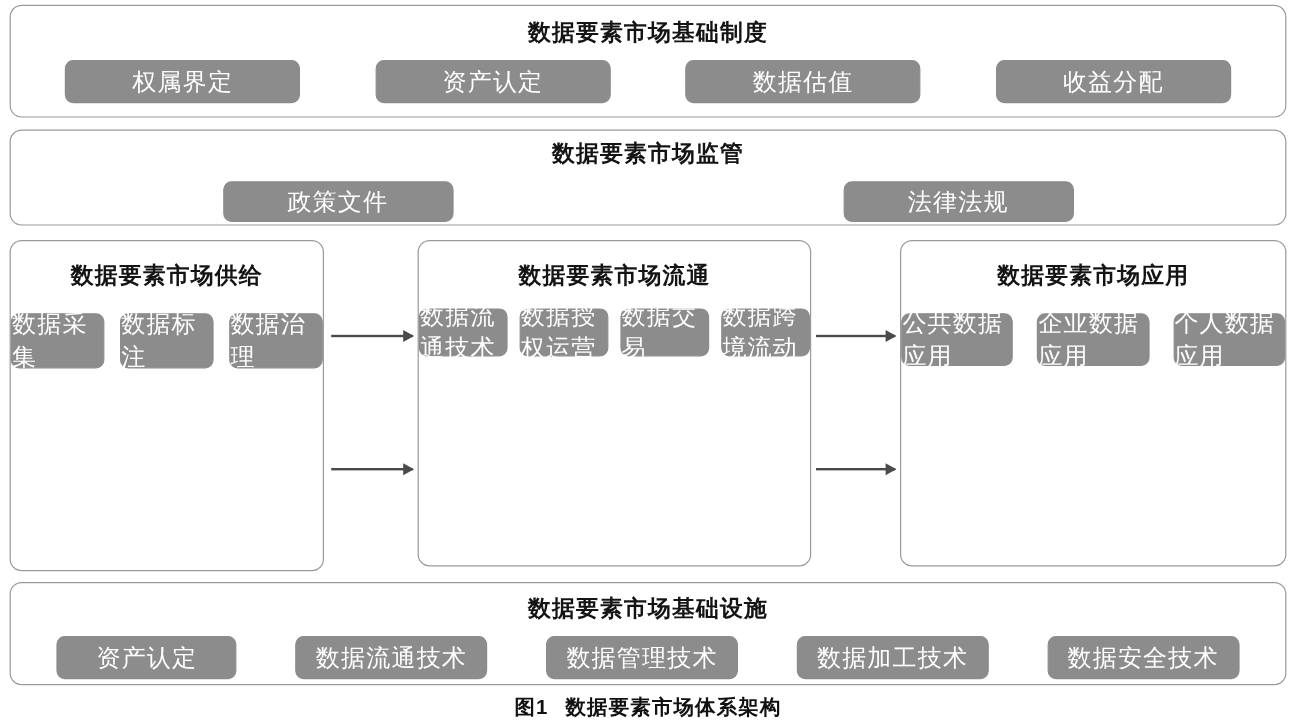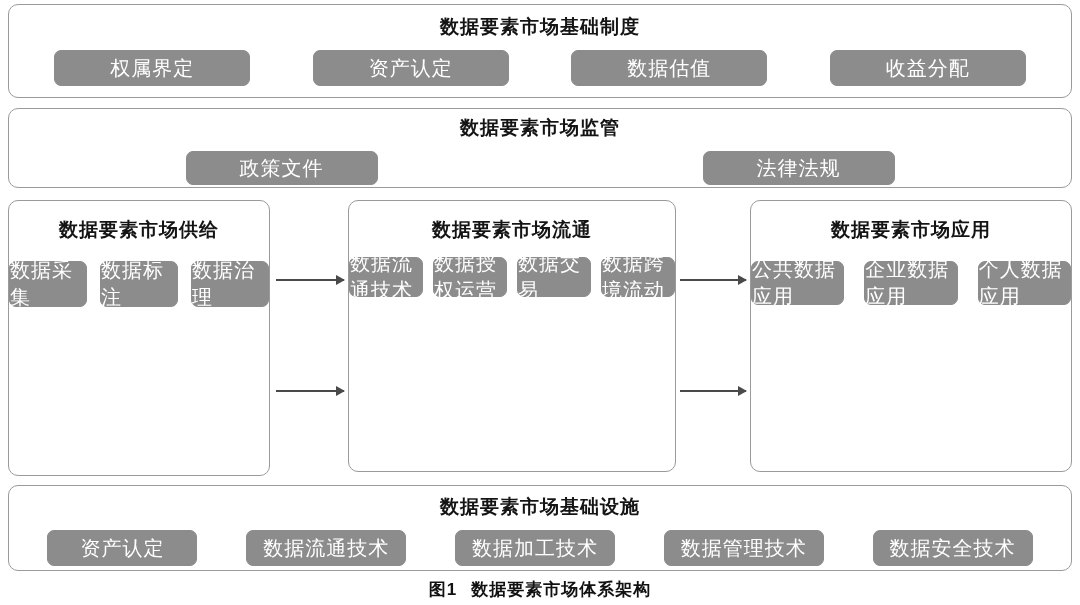--- a/index.html
+++ b/index.html
@@ -244,22 +244,22 @@
   <div class="arrow" id="arrow-supply-circ-1"></div>
   <div class="arrow" id="arrow-supply-circ-2"></div>
   <div class="arrow" id="arrow-circ-app-1"></div>
   <div class="arrow" id="arrow-circ-app-2"></div>
 
   <div class="section" id="infrastructure">
     <div class="section-title">数据要素市场基础设施</div>
     <div class="chip-row">
       <div class="chip">资产认定</div>
       <div class="chip">数据流通技术</div>
+      <div class="chip">数据管理技术</div>
       <div class="chip">数据加工技术</div>
-      <div class="chip">数据管理技术</div>
       <div class="chip">数据安全技术</div>
     </div>
   </div>
 
   <div id="figure-caption">
     <span class="cap-num">图1</span><span>数据要素市场体系架构</span>
   </div>
 
 </div>
 

